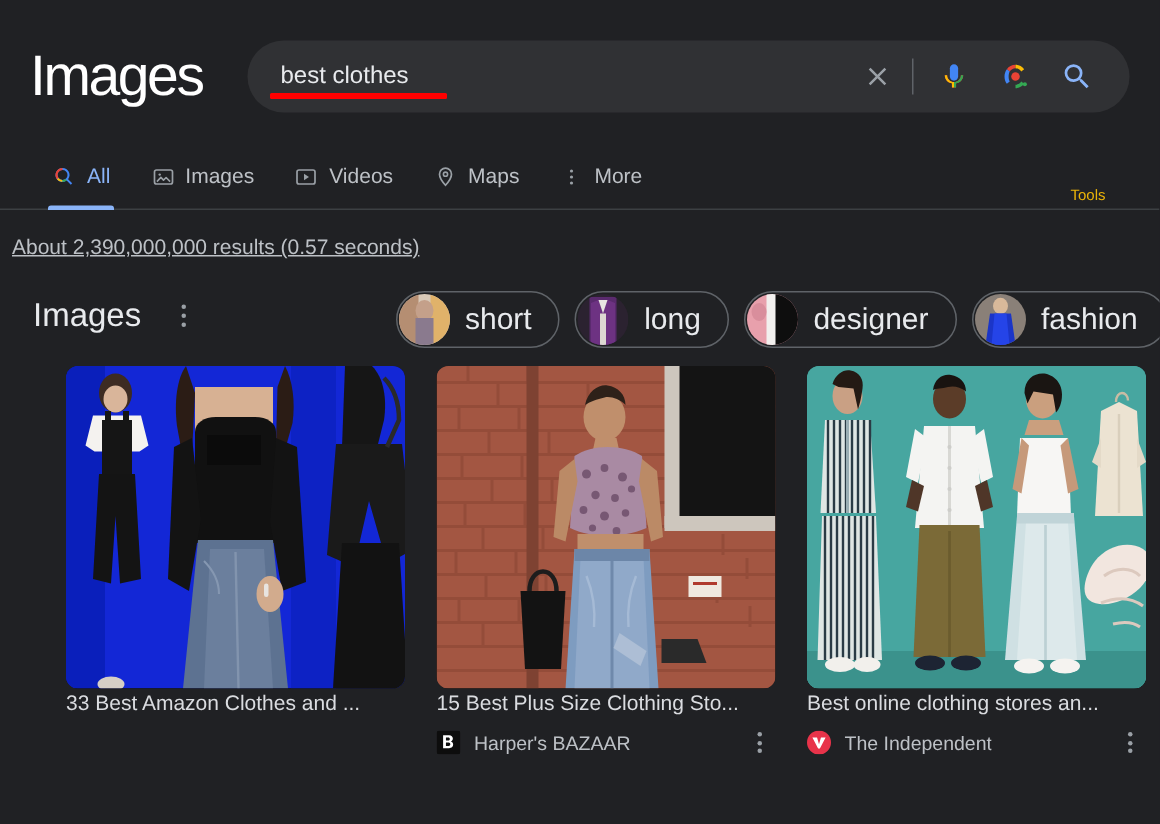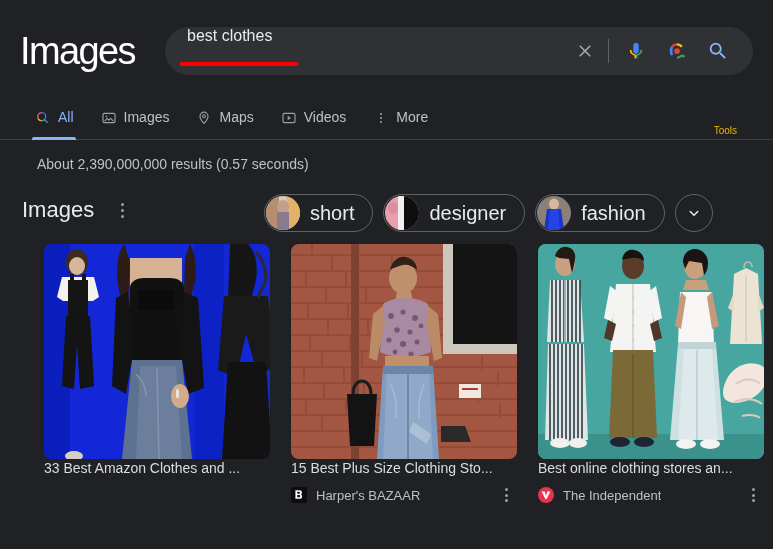--- a/index.html
+++ b/index.html
@@ -35,21 +35,21 @@
     border-radius: 24px;
     display: flex;
     align-items: center;
   }
   .search-input-wrap {
     position: relative;
     flex: 1;
     padding-left: 22px;
     height: 100%;
     display: flex;
-    align-items: flex-start;
+    align-items: center;
   }
   .search-input {
     background: transparent;
     border: none;
     outline: none;
     color: #e8eaed;
     font-size: 16px;
     font-family: "Liberation Sans", sans-serif;
     width: 100%;
     padding: 0;
@@ -122,23 +122,24 @@
     right: 36px; top: 13px;
     height: 43px;
     line-height: 43px;
     color: #eab308;
     font-size: 10px;
     cursor: pointer;
   }
 
   
   .result-stats {
-    padding: 16px 0 0 37px;
+    padding: 16px 0 0 8px;
     color: #bdc1c6;
     font-size: 14px;
+    text-decoration: underline;
   }
 
   
   .images-block { padding: 22px 0 0 22px; position: relative; }
   .images-head {
     display: flex;
     align-items: center;
     height: 32px;
   }
   .images-title {
@@ -324,32 +325,32 @@
       <svg class="tab-icon" viewBox="0 0 24 24">
         <rect x="3" y="5" width="18" height="14" rx="2" fill="none" stroke="#9aa0a6" stroke-width="1.7"></rect>
         <circle cx="8.2" cy="9.6" r="1.2" fill="#9aa0a6"></circle>
         <path d="M5.4 16.6l4-4.2 2.6 2.7 2.6-2.6 4 4.1" fill="none" stroke="#9aa0a6" stroke-width="1.6" stroke-linejoin="round"></path>
       </svg>
       <span class="label">Images</span>
     </div>
 
     <div class="tab">
       <svg class="tab-icon" viewBox="0 0 24 24">
+        <rect x="3" y="5" width="18" height="14" rx="2" fill="none" stroke="#9aa0a6" stroke-width="1.7"></rect>
+        <path d="M10 8.8l5 3.2-5 3.2z" fill="#9aa0a6"></path>
+      </svg>
+      <span class="label">Videos</span>
+    </div>
+
+    <div class="tab">
+      <svg class="tab-icon" viewBox="0 0 24 24">
         <path d="M12 3.2a6 6 0 00-6 6c0 4.4 6 11 6 11s6-6.6 6-11a6 6 0 00-6-6z" fill="none" stroke="#9aa0a6" stroke-width="1.7"></path>
         <circle cx="12" cy="9.2" r="2.1" fill="none" stroke="#9aa0a6" stroke-width="1.6"></circle>
       </svg>
       <span class="label">Maps</span>
-    </div>
-
-    <div class="tab">
-      <svg class="tab-icon" viewBox="0 0 24 24">
-        <rect x="3" y="5" width="18" height="14" rx="2" fill="none" stroke="#9aa0a6" stroke-width="1.7"></rect>
-        <path d="M10 8.8l5 3.2-5 3.2z" fill="#9aa0a6"></path>
-      </svg>
-      <span class="label">Videos</span>
     </div>
 
     <div class="tab">
       <svg class="tab-icon" viewBox="0 0 24 24">
         <circle cx="12" cy="6" r="1.6" fill="#9aa0a6"></circle>
         <circle cx="12" cy="12" r="1.6" fill="#9aa0a6"></circle>
         <circle cx="12" cy="18" r="1.6" fill="#9aa0a6"></circle>
       </svg>
       <span class="label">More</span>
     </div>
@@ -379,20 +380,32 @@
           <rect width="34" height="34" fill="#d8c9b8"></rect>
           <rect x="0" y="0" width="13" height="34" fill="#b58e72"></rect>
           <rect x="21" y="0" width="13" height="34" fill="#e0b26a"></rect>
           <ellipse cx="17" cy="11" rx="6" ry="7" fill="#c4a08a"></ellipse>
           <rect x="11" y="16" width="12" height="18" fill="#8a7a8e"></rect>
         </svg>
       </div>
       <span class="chip-label">short</span>
     </div>
 
+    <div class="chip">
+      <div class="chip-thumb">
+        <svg viewBox="0 0 34 34">
+          <rect width="34" height="34" fill="#2b2230"></rect>
+          <path d="M8 2h18v32H8z" fill="#5a2a6e"></path>
+          <path d="M14 4l3 9 3-9 5 2v28H9V6z" fill="#6d3282"></path>
+          <path d="M14 4l3 9 3-9z" fill="#e9e6e2"></path>
+          <rect x="15" y="13" width="4" height="21" fill="#ddd8d2"></rect>
+        </svg>
+      </div>
+      <span class="chip-label">long</span>
+    </div>
 
     <div class="chip">
       <div class="chip-thumb">
         <svg viewBox="0 0 34 34">
           <rect width="34" height="34" fill="#e8a0ac"></rect>
           <rect x="17" y="0" width="17" height="34" fill="#0e0e0e"></rect>
           <rect x="13" y="0" width="6" height="34" fill="#f2f0ee"></rect>
           <ellipse cx="8" cy="12" rx="5" ry="6" fill="#d98e9c"></ellipse>
         </svg>
       </div>

